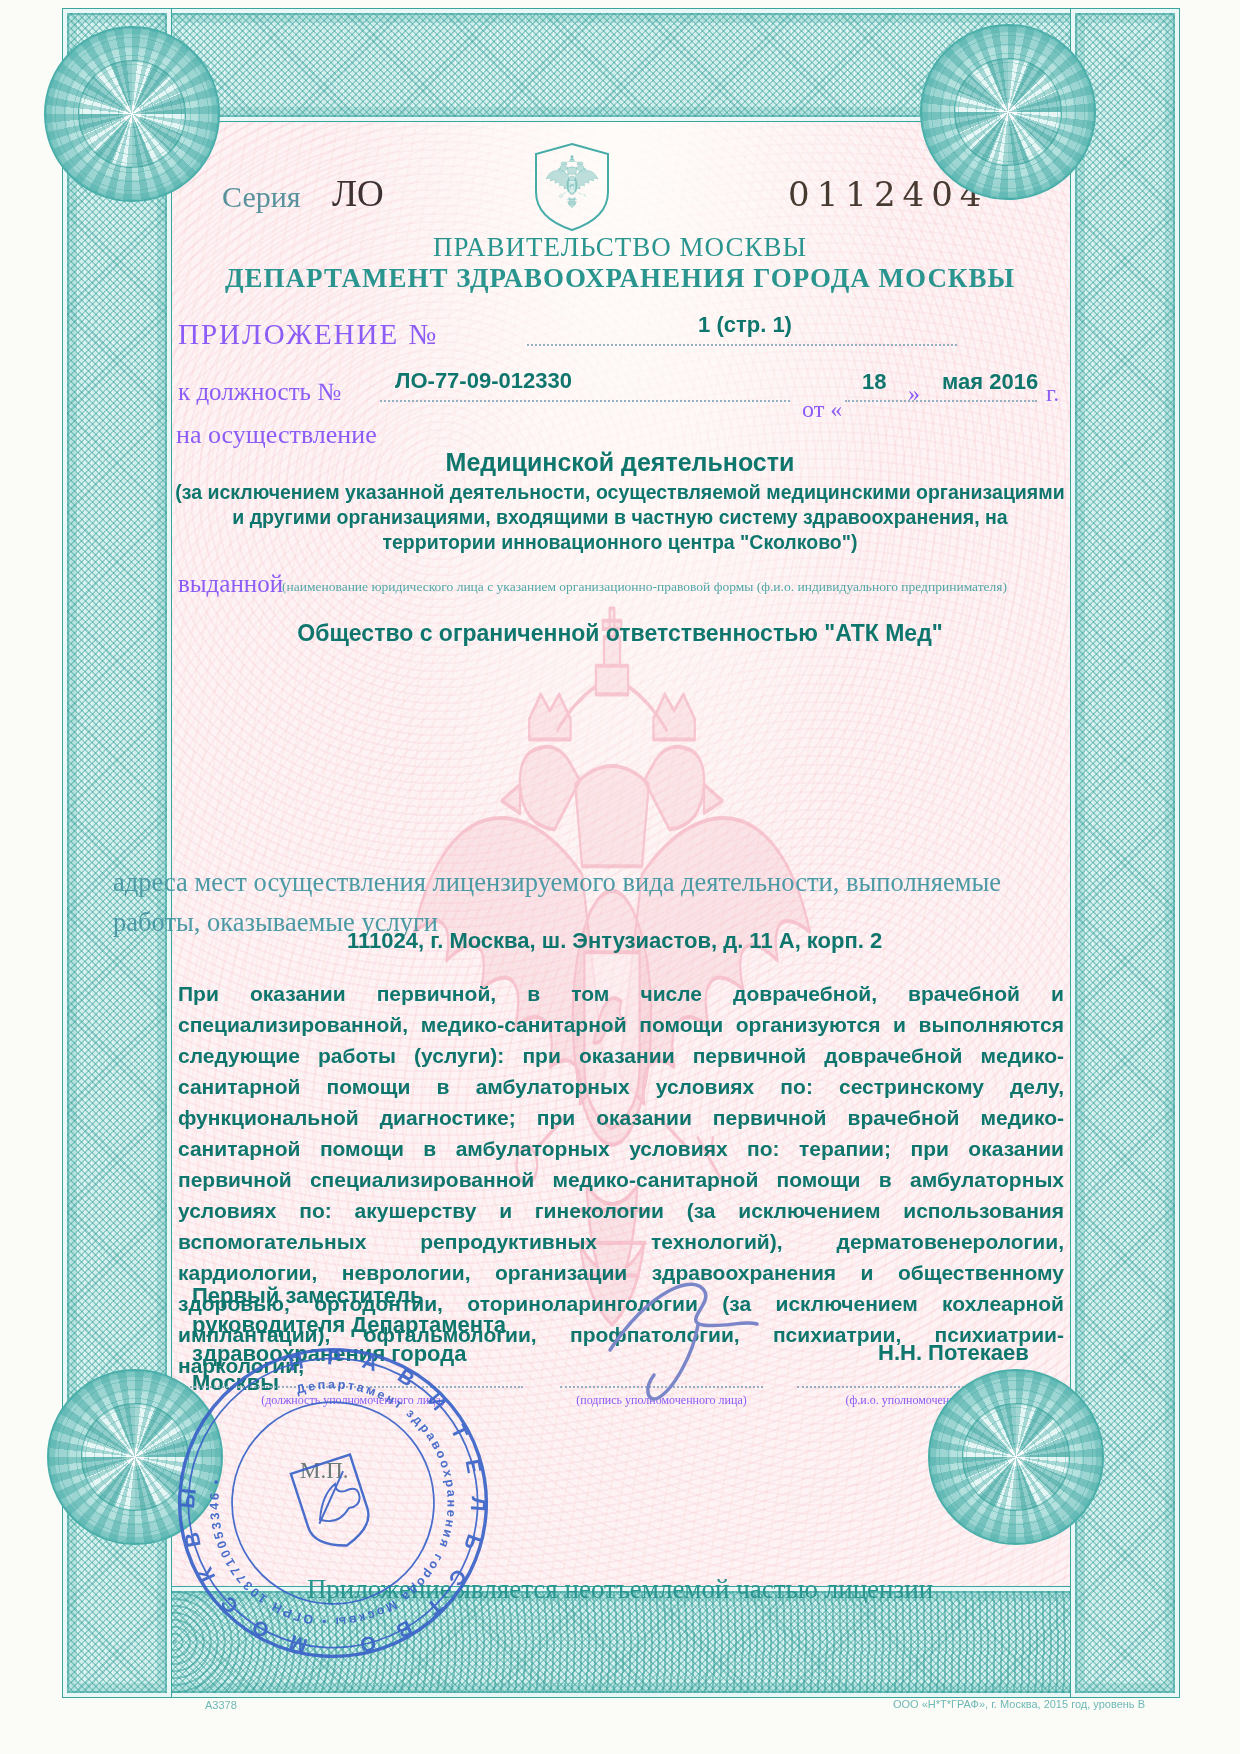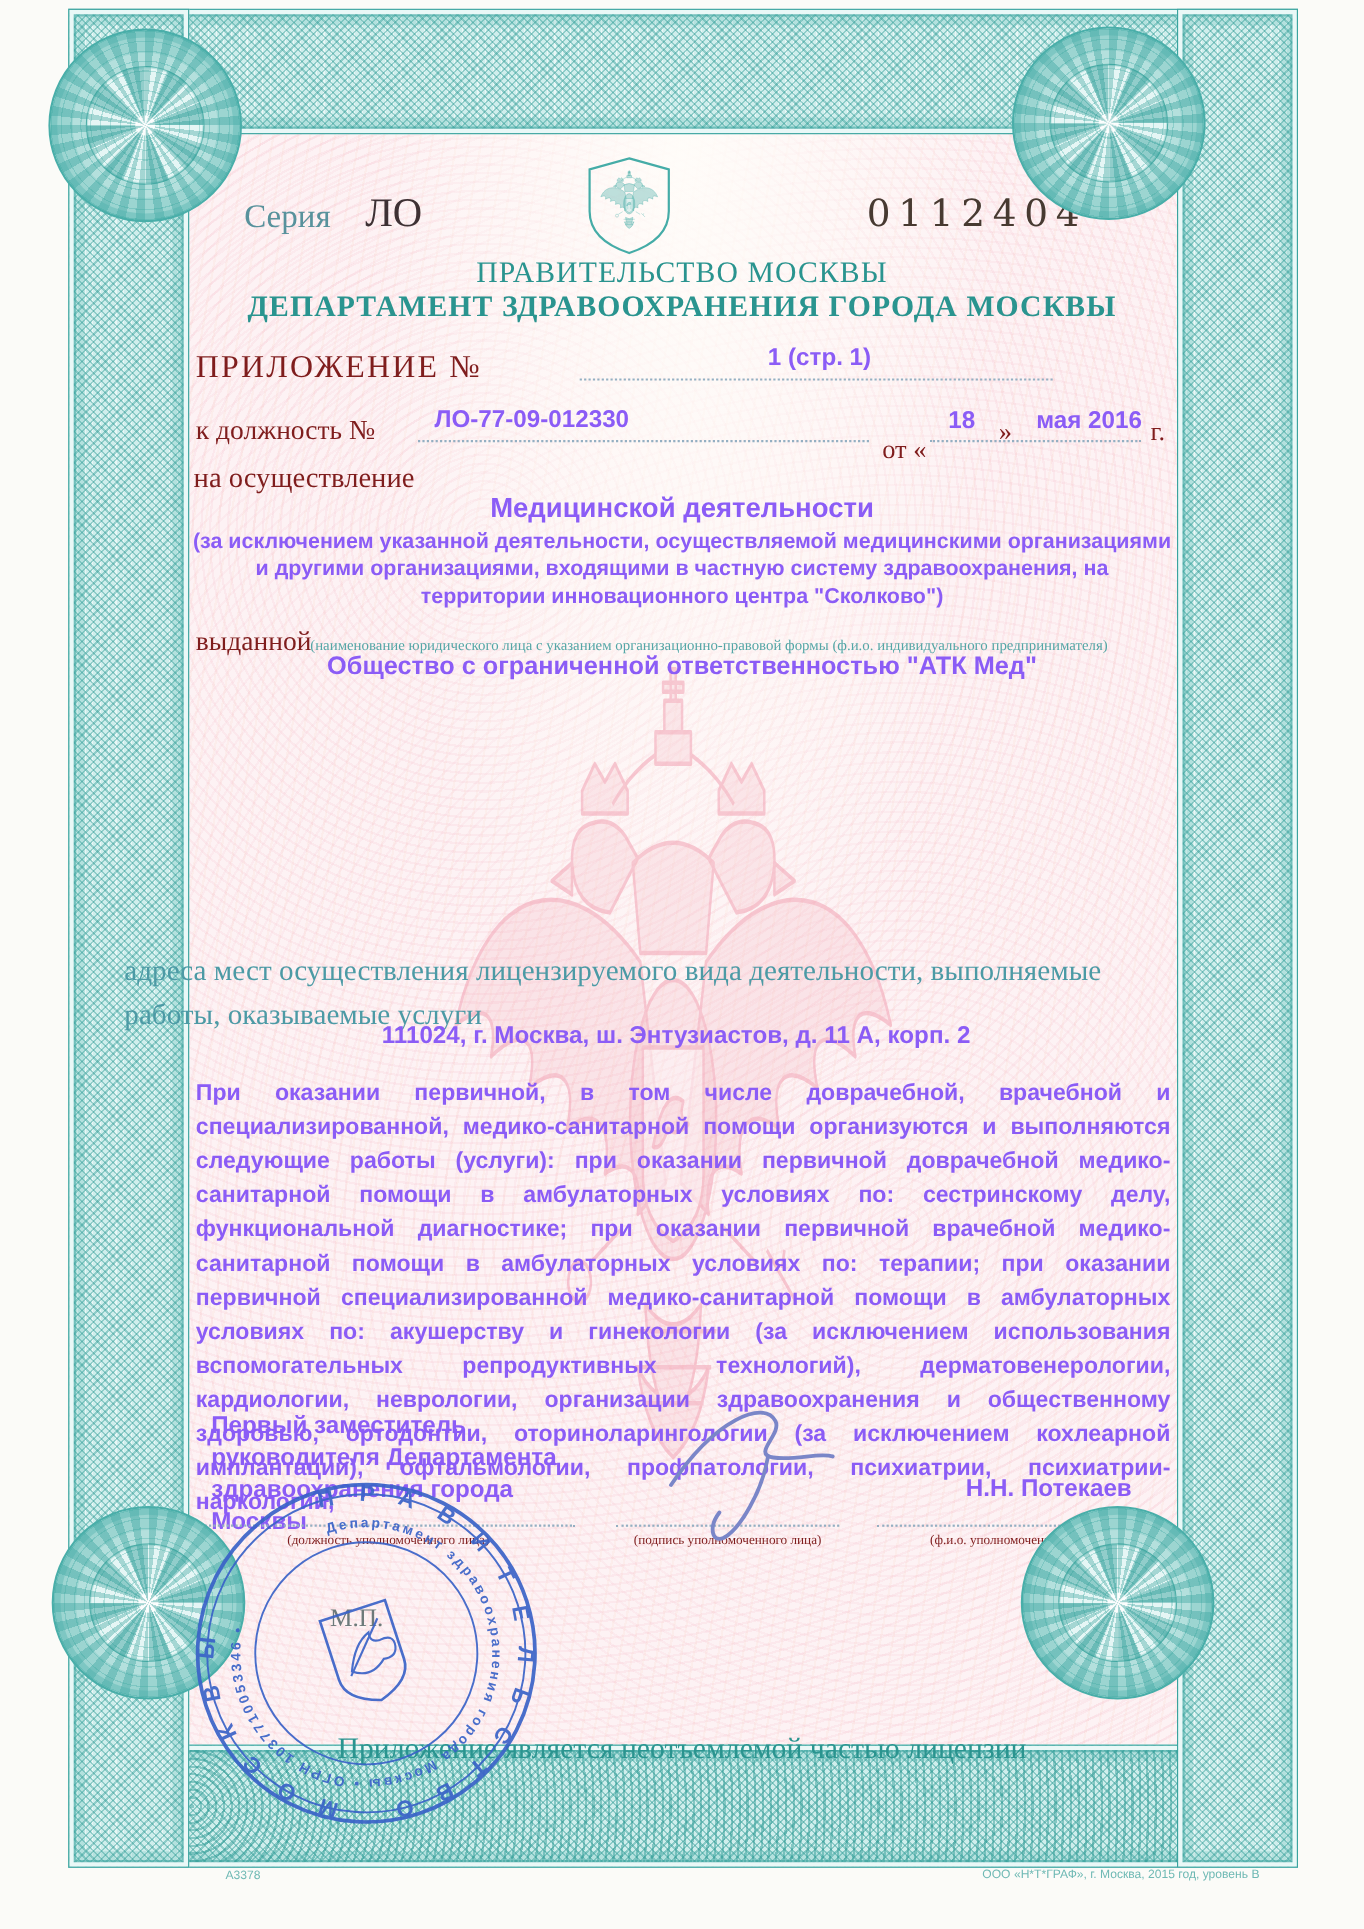--- a/index.html
+++ b/index.html
@@ -30,23 +30,23 @@
   
   .paper{position:absolute;left:170px;top:120px;width:900px;height:1466px;
     background-color:#fdf2f4;
     background-image:
       radial-gradient(ellipse at 50% 0%, rgba(255,253,249,.95), rgba(255,253,249,0) 45%),
       repeating-radial-gradient(circle at 30% 25%, rgba(244,180,195,.16) 0 2px, transparent 2px 8px),
       repeating-radial-gradient(circle at 72% 68%, rgba(244,180,195,.13) 0 2px, transparent 2px 9px),
       repeating-linear-gradient(100deg, rgba(242,166,120,.07) 0 2px, transparent 2px 11px);}
   
   .t{position:absolute;white-space:nowrap;}
-  .teal{color:#7f1d1d;}
+  .teal{color:#8b5cf6;}
   .tealdark{color:#2a948f;}
-  .sans{font-family:"Liberation Sans",sans-serif;font-weight:bold;color:#8b5cf6;}
+  .sans{font-family:"Liberation Sans",sans-serif;font-weight:bold;color:#0f766e;}
   .dots{position:absolute;height:0;border-bottom:2px dotted #94afc2;}
   .center{left:170px;width:900px;text-align:center;}
   .wrap{white-space:normal;}
   
   #watermark-eagle{position:absolute;left:382px;top:588px;z-index:1;color:#f2a2b3;opacity:.55;}
   .content{z-index:2;}
   #signature-svg{position:absolute;left:555px;top:1270px;z-index:4;}
   #stamp{position:absolute;left:168px;top:1338px;width:330px;height:330px;z-index:10;
          transform:rotate(-18deg);opacity:.92;}
   .finep{font-family:"Liberation Sans",sans-serif;font-size:11px;color:#6fb9b4;}
@@ -123,21 +123,21 @@
   <div class="t content teal" style="left:1046px;top:380px;font-size:24px;">г.</div>
 
   <div class="t content teal" style="left:176px;top:420px;font-size:26px;">на осуществление</div>
   <div class="t content center sans" style="top:448px;font-size:25px;">Медицинской деятельности</div>
   <div class="t content center sans" style="top:481px;font-size:19.5px;font-weight:bold;">(за исключением указанной деятельности, осуществляемой медицинскими организациями</div>
   <div class="t content center sans" style="top:506px;font-size:19.5px;">и другими организациями, входящими в частную систему здравоохранения, на</div>
   <div class="t content center sans" style="top:531px;font-size:19.5px;">территории инновационного центра "Сколково")</div>
 
   <div class="t content teal" style="left:178px;top:570px;font-size:25px;">выданной</div>
   <div class="t content teal" style="left:282px;top:579px;font-size:13.5px;color:#54a6a6;font-family:Liberation Serif, serif;">(наименование юридического лица с указанием организационно-правовой формы  (ф.и.о. индивидуального предпринимателя)</div>
-  <div class="t content center sans" style="top:592px;font-size:23px;">Общество с ограниченной ответственностью "АТК Мед"</div>
+  <div class="t content center sans" style="top:620px;font-size:23px;">Общество с ограниченной ответственностью "АТК Мед"</div>
 
   <div class="t content teal wrap" style="left:113px;top:862px;width:964px;font-size:26.5px;color:#4c9aa5;line-height:40px;">адреса мест осуществления лицензируемого вида деятельности, выполняемые работы, оказываемые услуги</div>
   <div class="t content sans" style="left:347px;top:928px;font-size:22px;">111024, г. Москва, ш. Энтузиастов, д. 11 А, корп. 2</div>
 
   <div class="t content sans wrap" style="left:178px;top:978px;width:886px;font-size:21px;line-height:31px;text-align:justify;">При оказании первичной, в том числе доврачебной, врачебной и специализированной, медико-санитарной помощи организуются и выполняются следующие работы (услуги): при оказании первичной доврачебной медико-санитарной помощи в амбулаторных условиях по: сестринскому делу, функциональной диагностике; при оказании первичной врачебной медико-санитарной помощи в амбулаторных условиях по: терапии; при оказании первичной специализированной медико-санитарной помощи в амбулаторных условиях по: акушерству и гинекологии (за исключением использования вспомогательных репродуктивных технологий), дерматовенерологии, кардиологии, неврологии, организации здравоохранения и общественному здоровью, ортодонтии, оториноларингологии (за исключением кохлеарной имплантации), офтальмологии, профпатологии, психиатрии, психиатрии-наркологии,</div>
 
   <div class="t content sans" style="left:192px;top:1283px;font-size:22px;">Первый заместитель</div>
   <div class="t content sans" style="left:192px;top:1312px;font-size:22px;">руководителя Департамента</div>
   <div class="t content sans" style="left:192px;top:1341px;font-size:22px;">здравоохранения города</div>
   <div class="t content sans" style="left:192px;top:1370px;font-size:22px;">Москвы</div>

